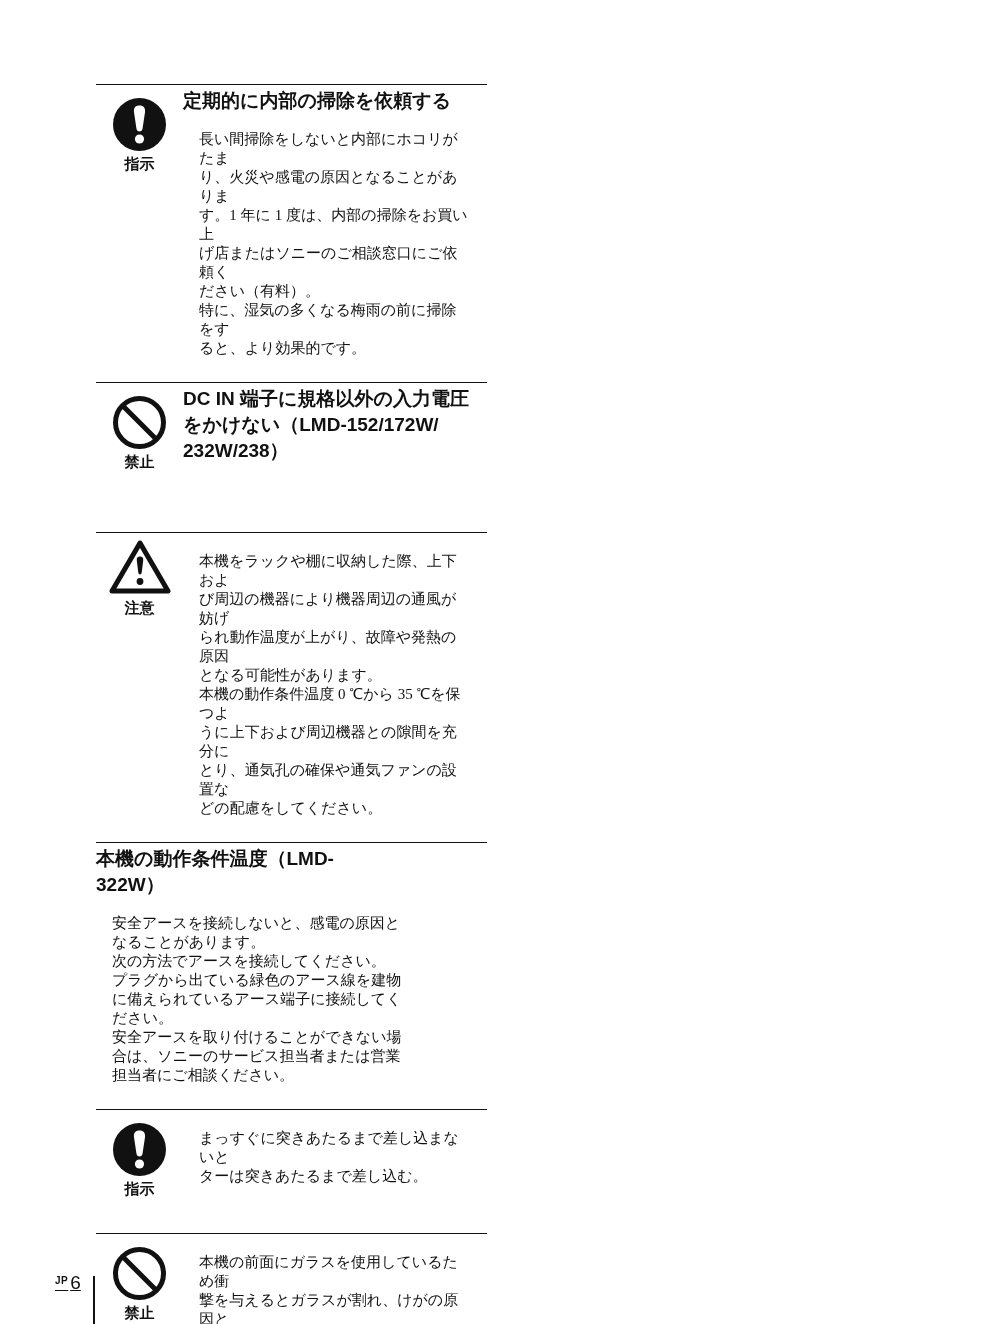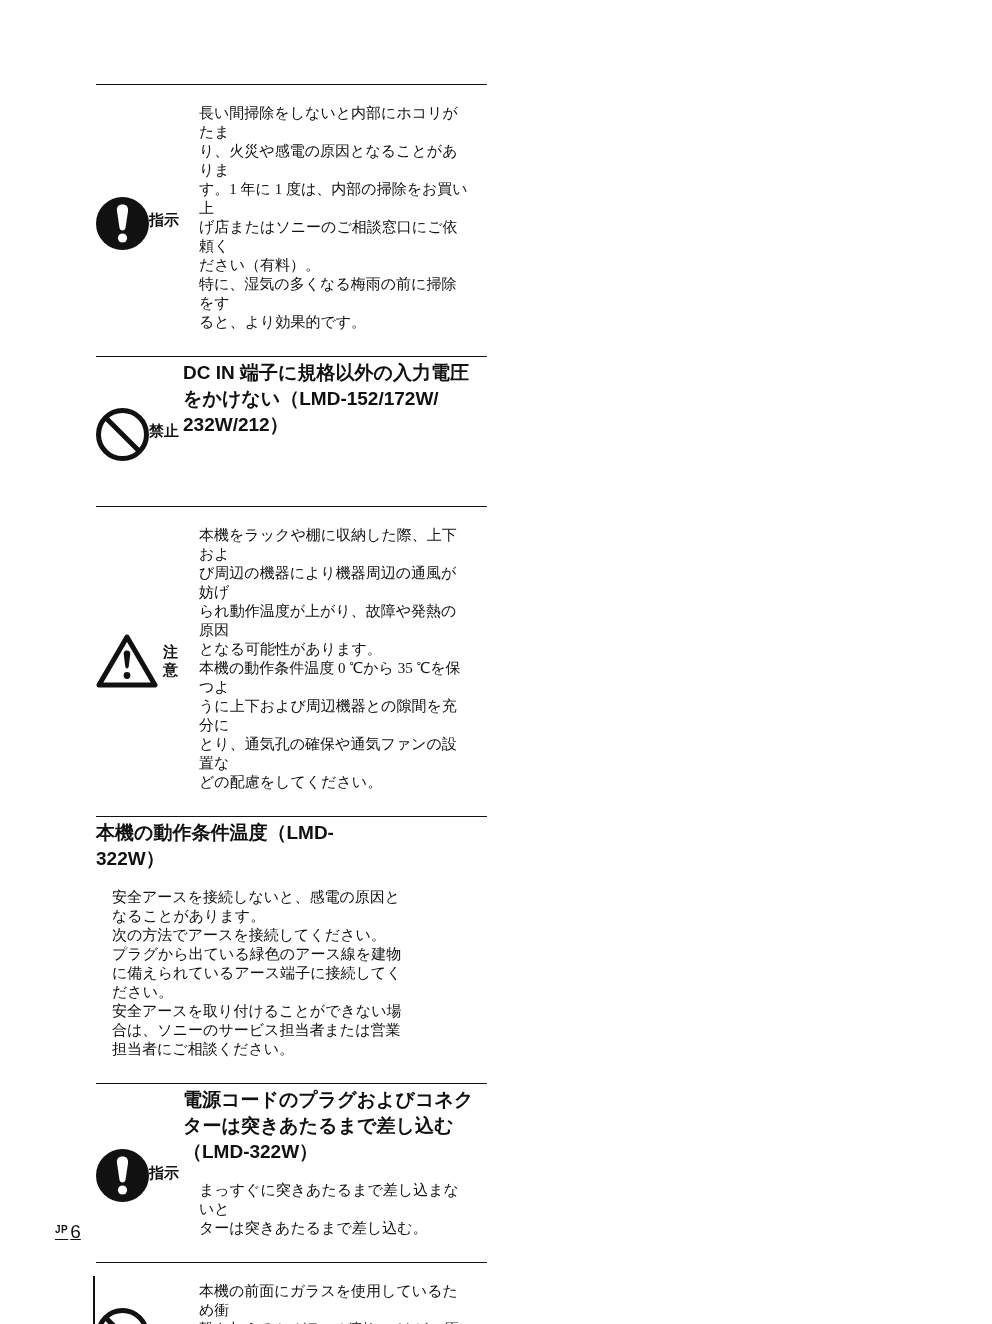--- a/index.html
+++ b/index.html
@@ -26,21 +26,21 @@
   .s1{min-height:184px;}
   .s2{min-height:150px;}
   .s3{min-height:190px;}
   .s4{min-height:231px;}
   .s5{min-height:124px;}
   .s6{min-height:108px;}
   .icon-col{
     width:87px;
     flex:0 0 87px;
     display:flex;
-    flex-direction:row;
+    flex-direction:column;
     align-items:center;
   }
   .icon-wrap{margin-top:10px;line-height:0;}
   .sec-caution .icon-wrap{margin-top:3px;}
   .s7 .icon-wrap{margin-top:22px;}
   .icon-label{
     margin-top:4px;
     font-weight:bold;
     font-size:15px;
     line-height:18px;
@@ -61,21 +61,21 @@
   }
   .body{
     margin:16px;
     font-size:15px;
     line-height:19px;
     white-space:pre-line;
     font-family:"Liberation Serif",serif;
   }
   .footer{
     position:absolute;
-    left:55px;top:1221px;
+    left:55px;top:1272px;
     white-space:nowrap;
     text-decoration:underline;
   }
   .footer-jp{
     font-size:10px;
     font-weight:bold;
     position:relative;
     top:-5px;
     letter-spacing:0.5px;
   }
@@ -102,20 +102,21 @@
         <div class="icon-wrap">
           <svg width="53" height="53" viewBox="0 0 53 53">
             <circle cx="26.5" cy="26.5" r="26.5" fill="#111111"></circle>
             <path d="M26.5 7.5 C30.6 7.5 32.6 10 32 14.2 L29.6 30.2 C29.3 32.3 28.1 33.4 26.5 33.4 C24.9 33.4 23.7 32.3 23.4 30.2 L21 14.2 C20.4 10 22.4 7.5 26.5 7.5 Z" fill="#ffffff"></path>
             <circle cx="26.5" cy="41" r="4.6" fill="#ffffff"></circle>
           </svg>
         </div>
         <div class="icon-label">指示</div>
       </div>
       <div class="text-col">
+        <h2 class="heading">定期的に内部の掃除を依頼する</h2>
         <p class="body">長い間掃除をしないと内部にホコリがたま
 り、火災や感電の原因となることがありま
 す。1 年に 1 度は、内部の掃除をお買い上
 げ店またはソニーのご相談窓口にご依頼く
 ださい（有料）。
 特に、湿気の多くなる梅雨の前に掃除をす
 ると、より効果的です。</p>
       </div>
     </section>
 
@@ -125,21 +126,21 @@
           <svg width="53" height="53" viewBox="0 0 53 53">
             <circle cx="26.5" cy="26.5" r="24" fill="none" stroke="#111111" stroke-width="5"></circle>
             <line x1="10" y1="10" x2="43" y2="43" stroke="#111111" stroke-width="5"></line>
           </svg>
         </div>
         <div class="icon-label">禁止</div>
       </div>
       <div class="text-col">
         <h2 class="heading">DC IN 端子に規格以外の入力電圧
 をかけない（LMD-152/172W/
-232W/212）</h2>
+232W/238）</h2>
       </div>
     </section>
 
     <section class="safety-section s3 sec-caution">
       <div class="icon-col">
         <div class="icon-wrap">
           <svg width="62" height="56" viewBox="0 0 62 56">
             <path d="M31 4 L59 52 L3 52 Z" fill="none" stroke="#111111" stroke-width="5" stroke-linejoin="round"></path>
             <path d="M31 17.5 C33.4 17.5 34.6 19 34.2 21.5 L32.8 33 C32.6 34.7 31.9 35.5 31 35.5 C30.1 35.5 29.4 34.7 29.2 33 L27.8 21.5 C27.4 19 28.6 17.5 31 17.5 Z" fill="#111111"></path>
             <circle cx="31" cy="42.5" r="3.4" fill="#111111"></circle>
@@ -180,23 +181,20 @@
         <div class="icon-wrap">
           <svg width="53" height="53" viewBox="0 0 53 53">
             <circle cx="26.5" cy="26.5" r="26.5" fill="#111111"></circle>
             <path d="M26.5 7.5 C30.6 7.5 32.6 10 32 14.2 L29.6 30.2 C29.3 32.3 28.1 33.4 26.5 33.4 C24.9 33.4 23.7 32.3 23.4 30.2 L21 14.2 C20.4 10 22.4 7.5 26.5 7.5 Z" fill="#ffffff"></path>
             <circle cx="26.5" cy="41" r="4.6" fill="#ffffff"></circle>
           </svg>
         </div>
         <div class="icon-label">指示</div>
       </div>
       <div class="text-col">
-        <h2 class="heading">電源コードのプラグおよびコネク
-ターは突きあたるまで差し込む
-（LMD-322W）</h2>
         <p class="body">まっすぐに突きあたるまで差し込まないと
 ターは突きあたるまで差し込む。</p>
       </div>
     </section>
 
     <section class="safety-section s6">
       <div class="icon-col">
         <div class="icon-wrap">
           <svg width="53" height="53" viewBox="0 0 53 53">
             <circle cx="26.5" cy="26.5" r="24" fill="none" stroke="#111111" stroke-width="5"></circle>

